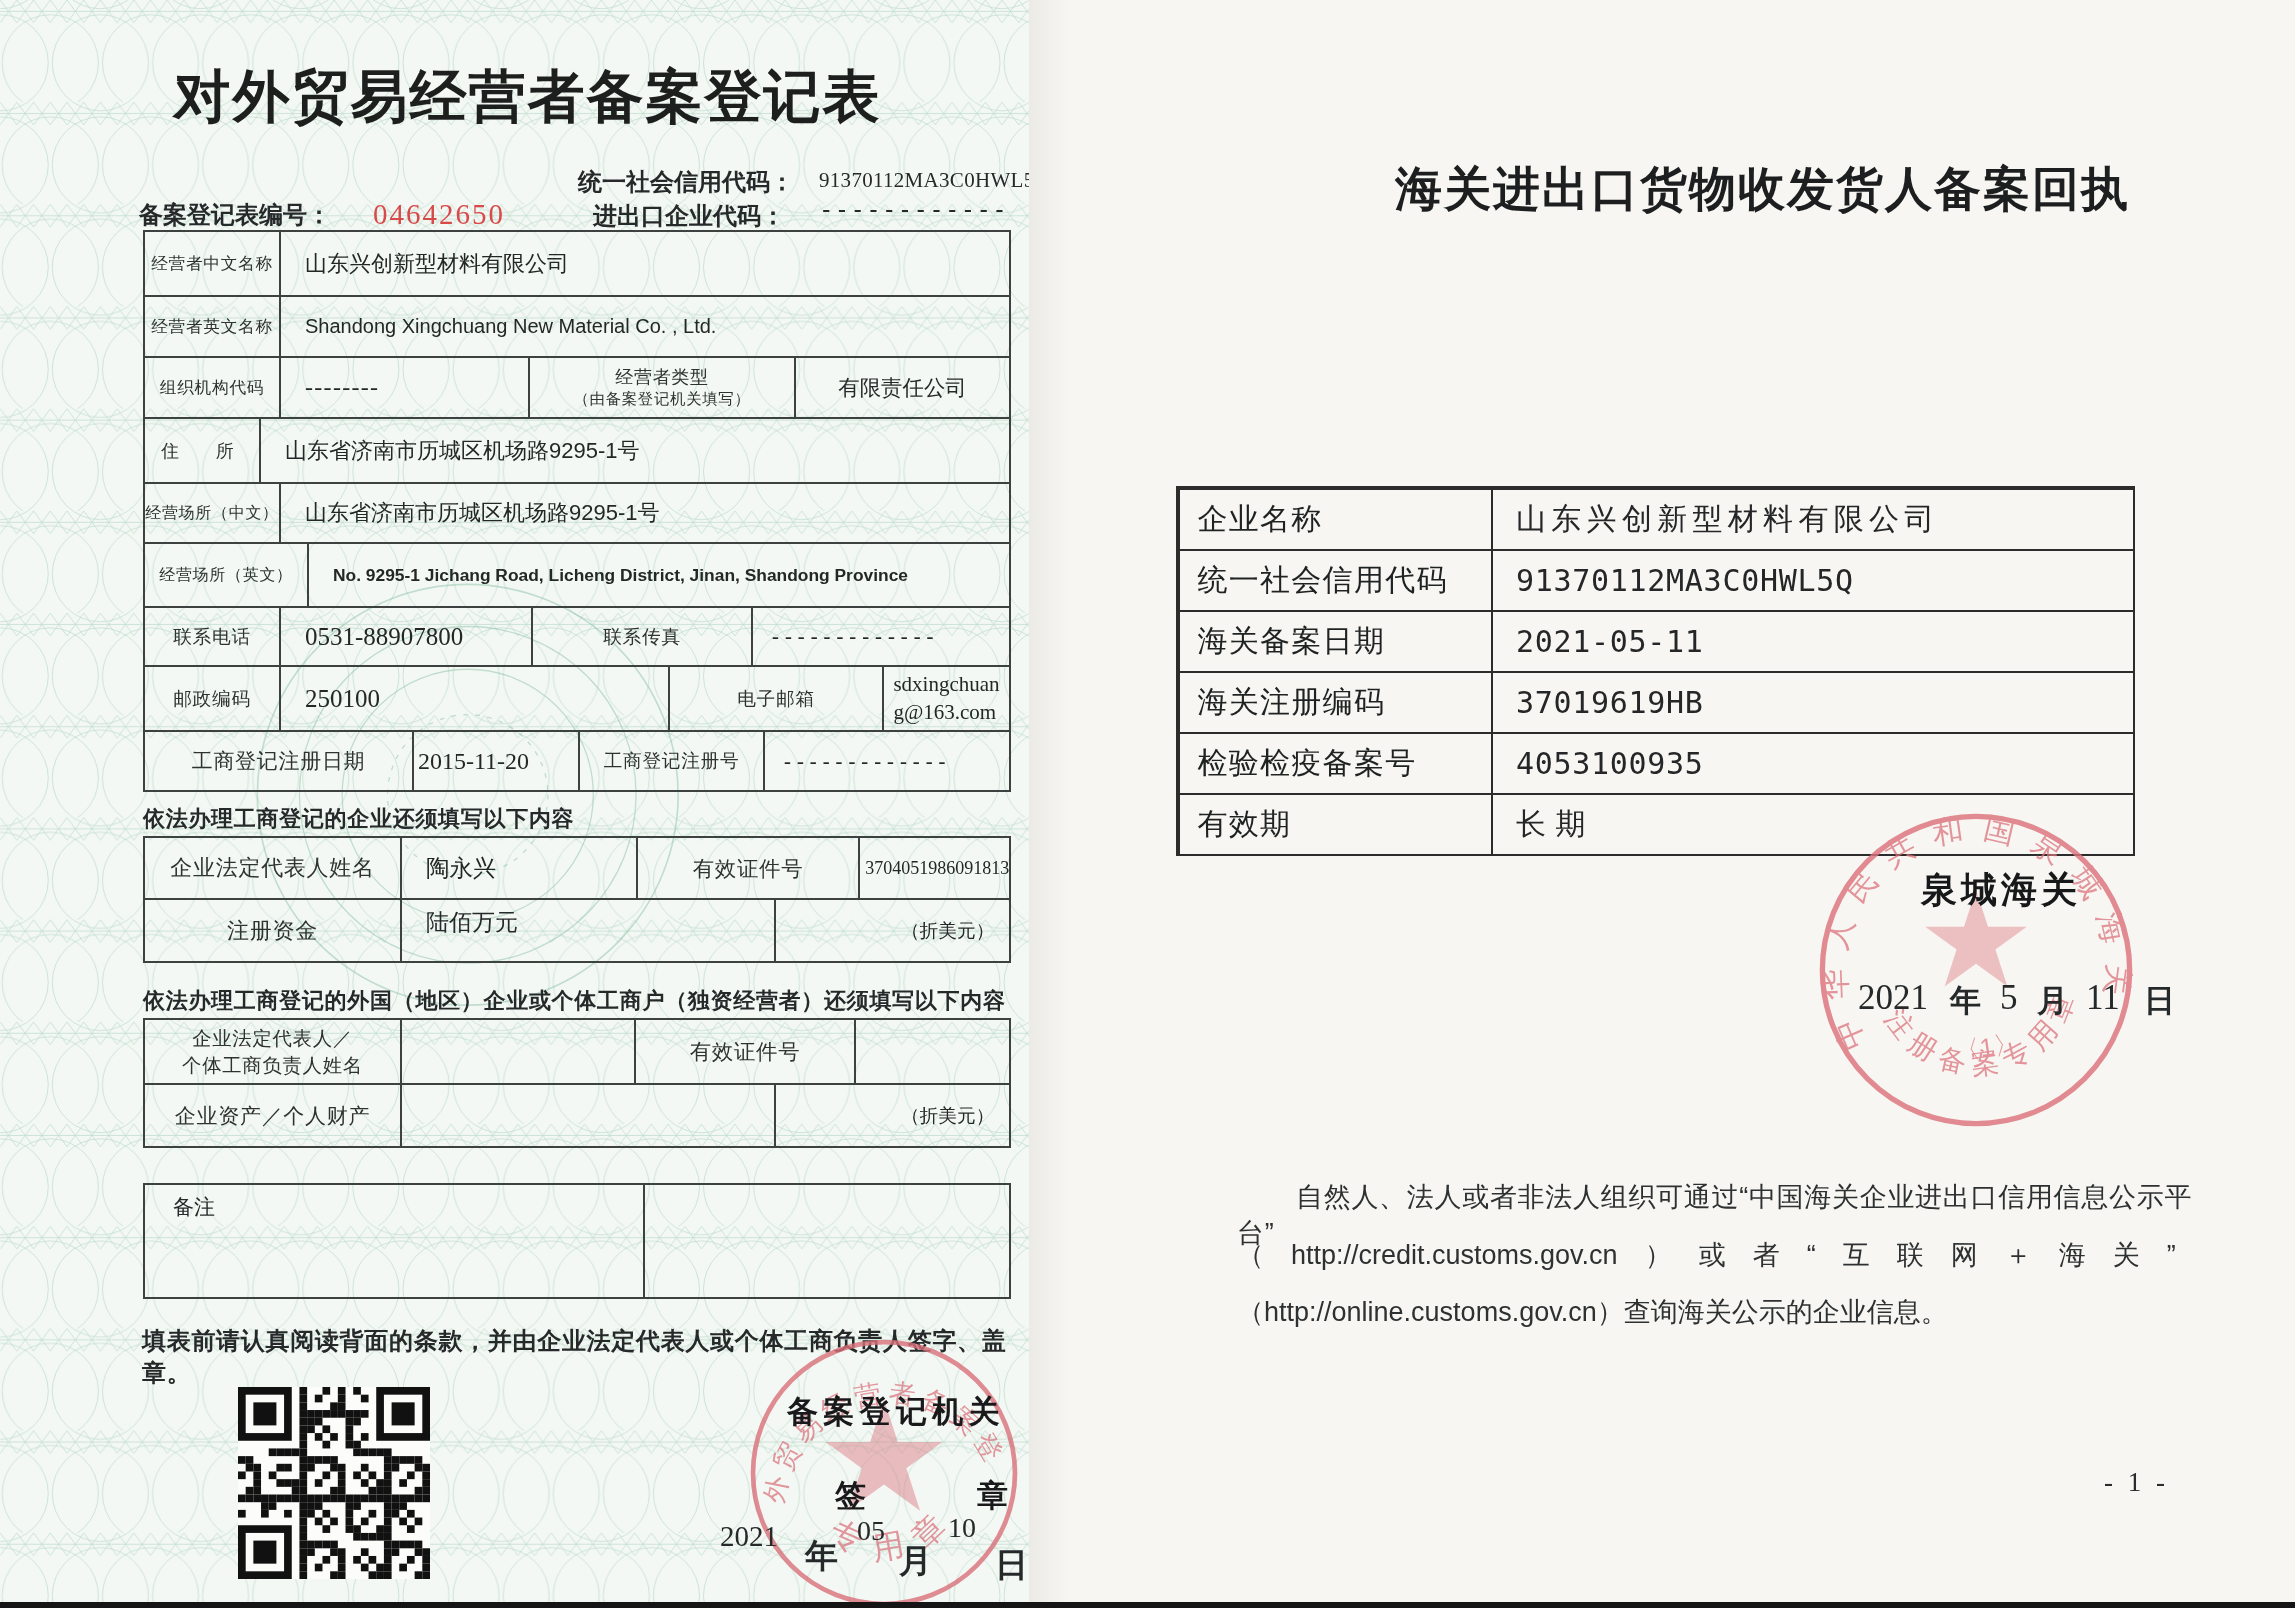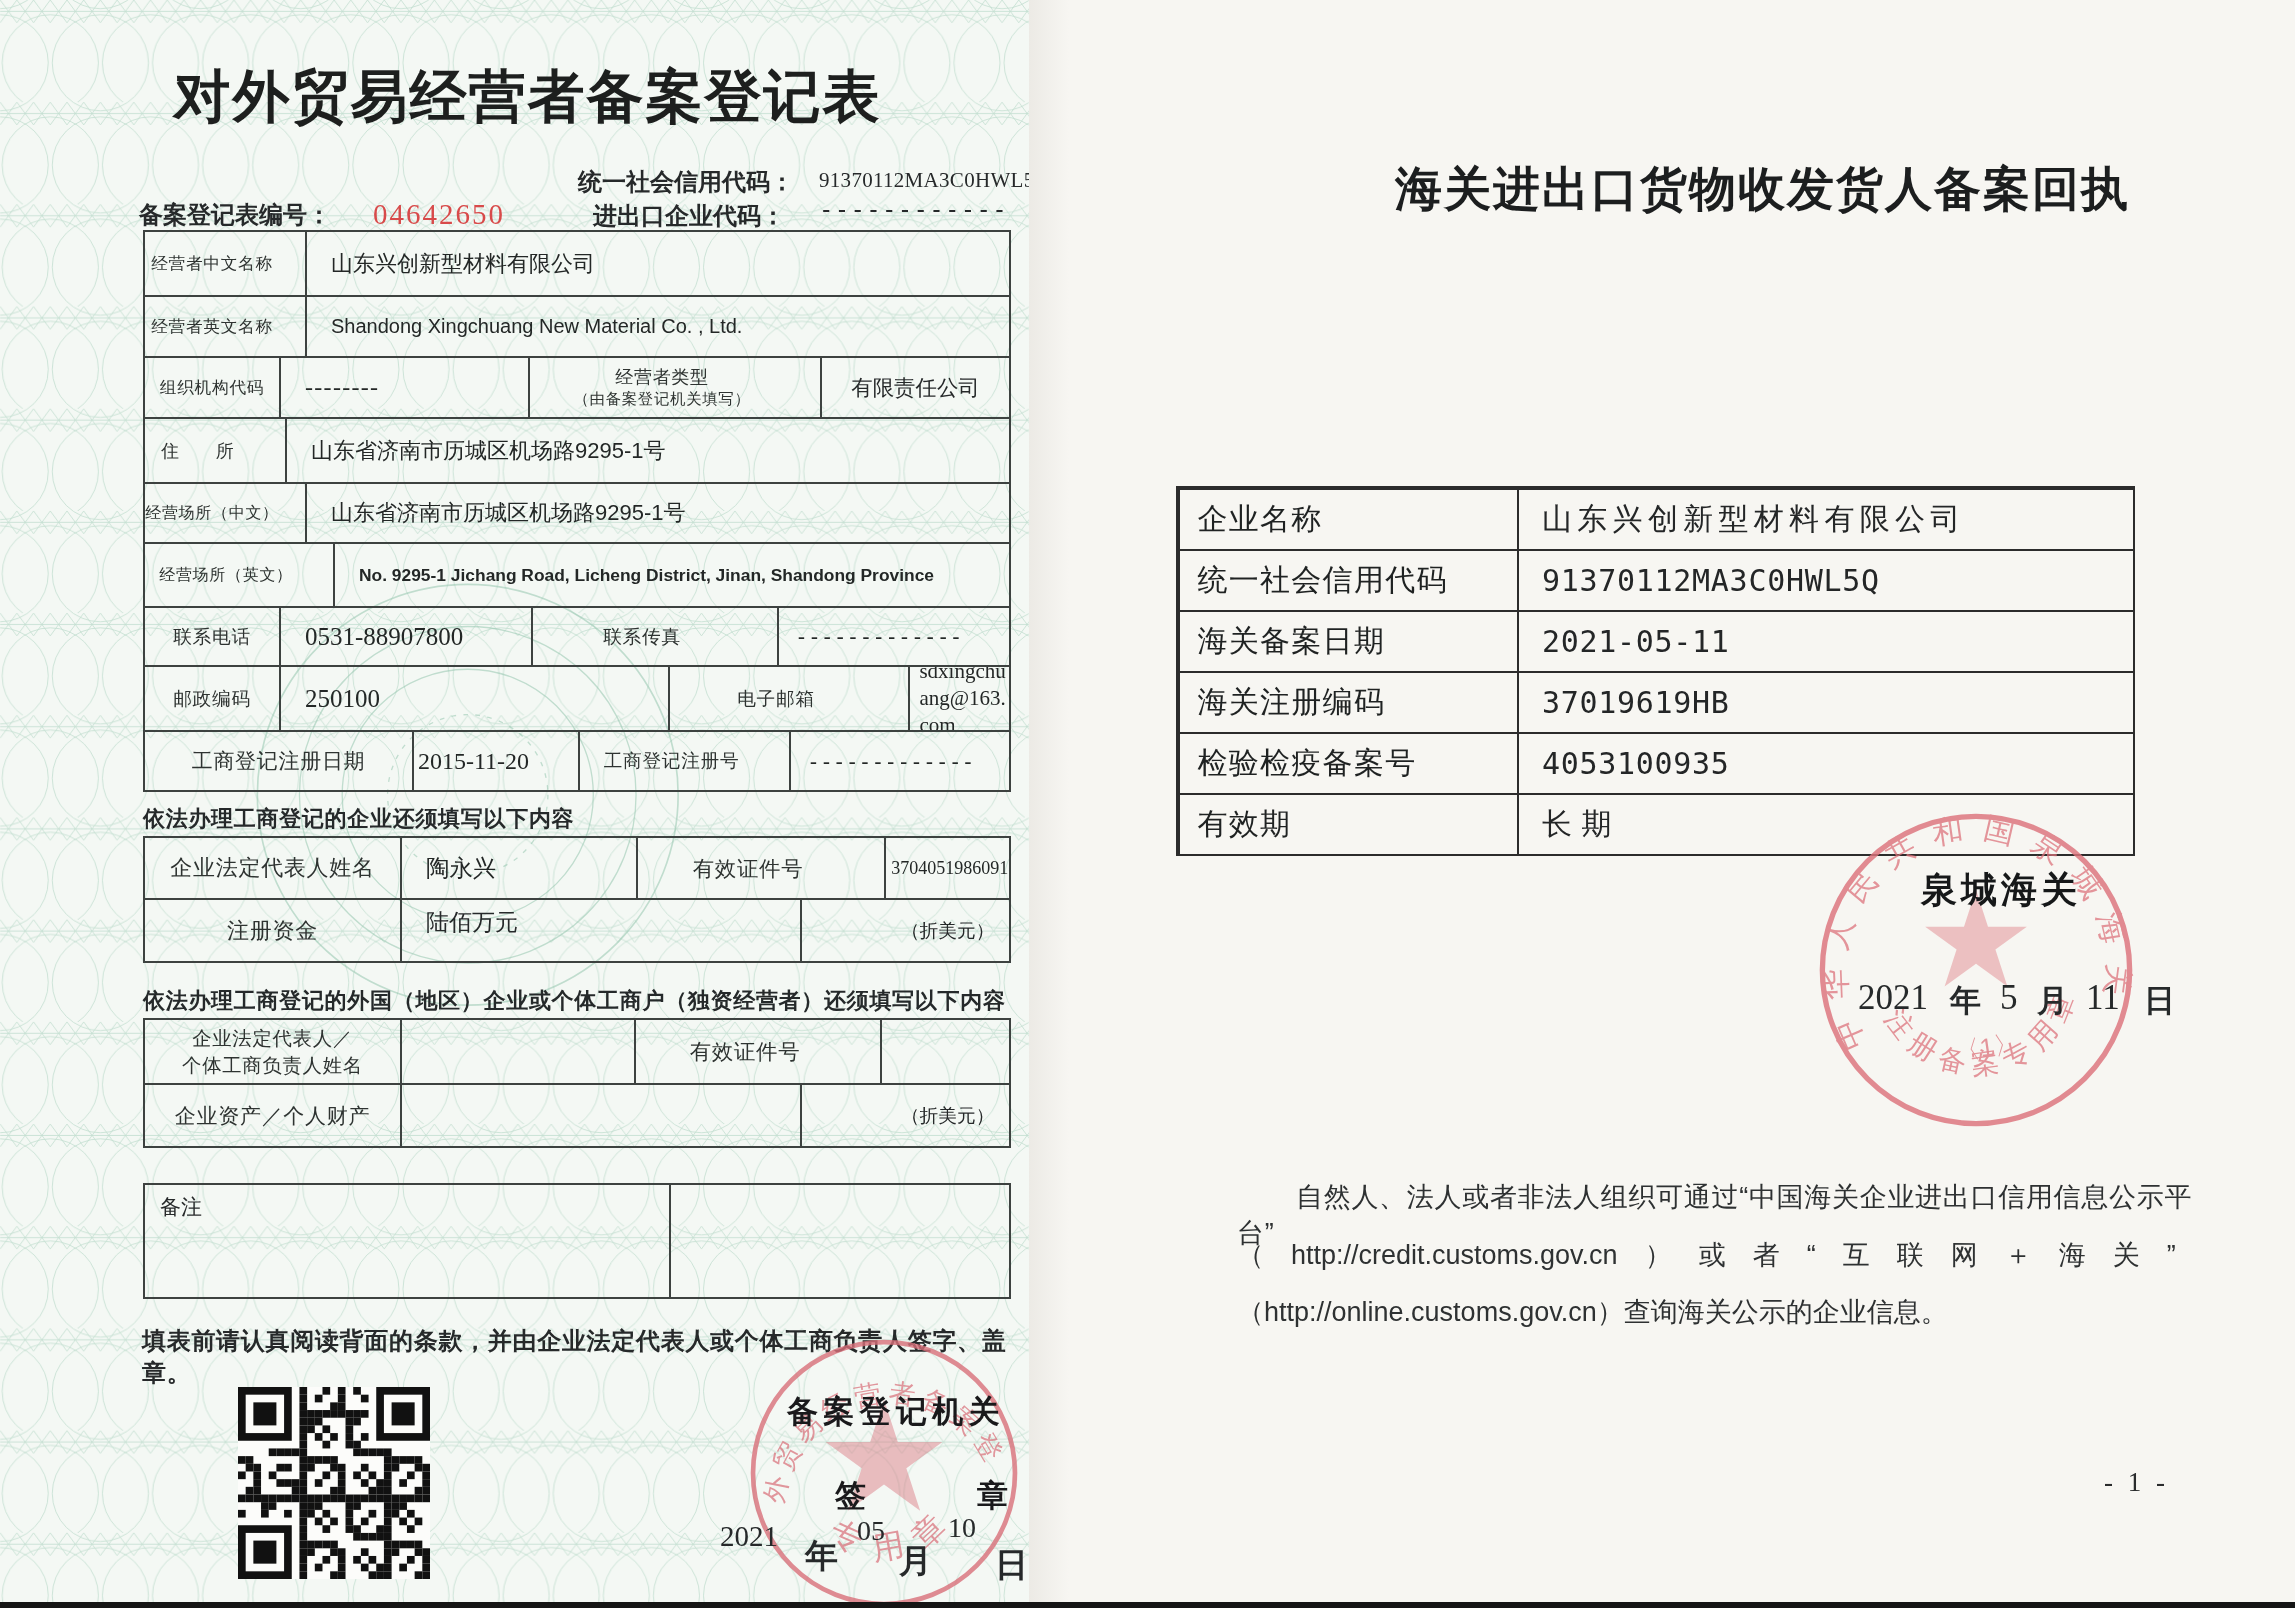--- a/index.html
+++ b/index.html
@@ -21,21 +21,21 @@
 
   
   .tbl { position:absolute; border:2px solid #3d4240; }
   .tr  { display:flex; border-top:2px solid #3d4240; }
   .tr:first-child { border-top:none; }
   .td  { display:flex; align-items:center; border-left:2px solid #3d4240; overflow:hidden; }
   .td:first-child { border-left:none; }
   .lab { justify-content:center; font-size:16.7px; letter-spacing:0.7px; color:#2e3331; }
   .labL{ font-size:22px; }
   .val { justify-content:flex-start; padding-left:24px; font-size:22px; color:#232726; }
-  .flex1 { flex:1;margin-left:26px; }
+  .flex1 { flex:1; }
   .right-note { justify-content:flex-end; padding-right:14.7px; font-size:18.7px; }
 
   
   .tblR { position:absolute; border:2px solid #2c2c2c; }
   .tblR .tr { border-top:2px solid #2c2c2c; }
   .tblR .td { border-left:2px solid #2c2c2c; }
   .rlab { justify-content:flex-start; padding-left:17.4px; font-size:30px; letter-spacing:1.3px; color:#1f2222; font-weight:500; }
   .rval { font-size:30px; letter-spacing:0.7px; color:#242627; padding-left:23px; }
 
   .red { color:#d84a4a; }
@@ -166,21 +166,21 @@
     </div>
     <div class="tr" style="height:63px">
       <div class="td lab" style="width:255px;font-size:21px">企业资产／个人财产</div>
       <div class="td" style="width:374px"></div>
       <div class="td flex1 right-note">（折美元）</div>
     </div>
   </div>
 
   <div class="tbl" style="left:143px;top:1183px;width:868px">
     <div class="tr" style="height:112px">
-      <div class="td" style="width:498px;align-items:flex-start;justify-content:flex-start;padding:8px 0 0 15px;font-size:21px">备注</div>
+      <div class="td" style="width:498px;align-items:flex-start;justify-content:flex-start;padding:8px 0 0 28px;font-size:21px">备注</div>
       <div class="td flex1"></div>
     </div>
   </div>
 
   <div class="abs hei" style="left:142px;top:1325px;width:882px;font-size:24px;font-weight:600;letter-spacing:0.7px">填表前请认真阅读背面的条款，并由企业法定代表人或个体工商负责人签字、盖章。</div>
 
   <svg id="qr" class="abs" style="left:238px;top:1387px" width="192" height="192" viewBox="0 0 275 275">
     <rect width="275" height="275" fill="#fcfcfa"></rect>
   <rect x="0" y="0" width="77" height="77" fill="#111"></rect>
       <rect x="11" y="11" width="55" height="55" fill="#fcfcfa"></rect>

